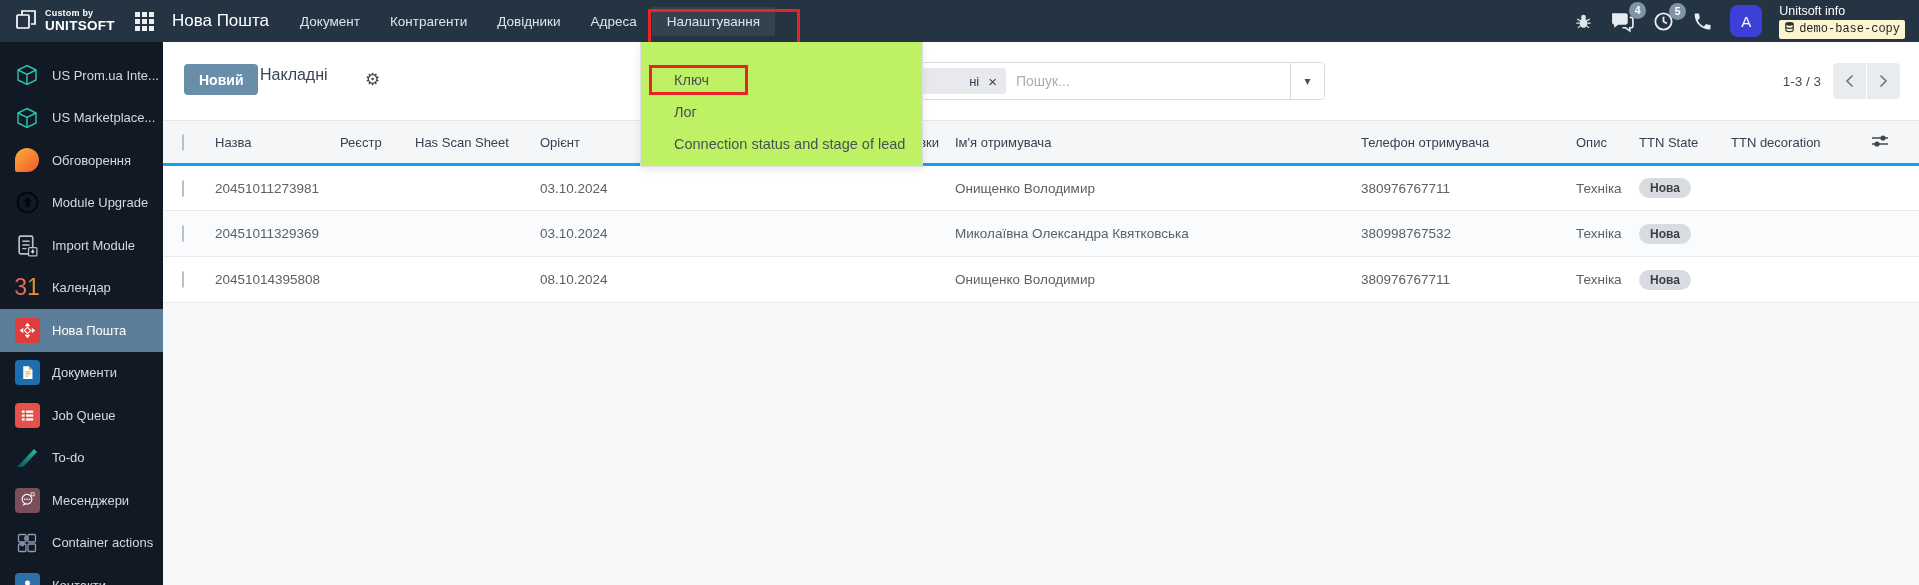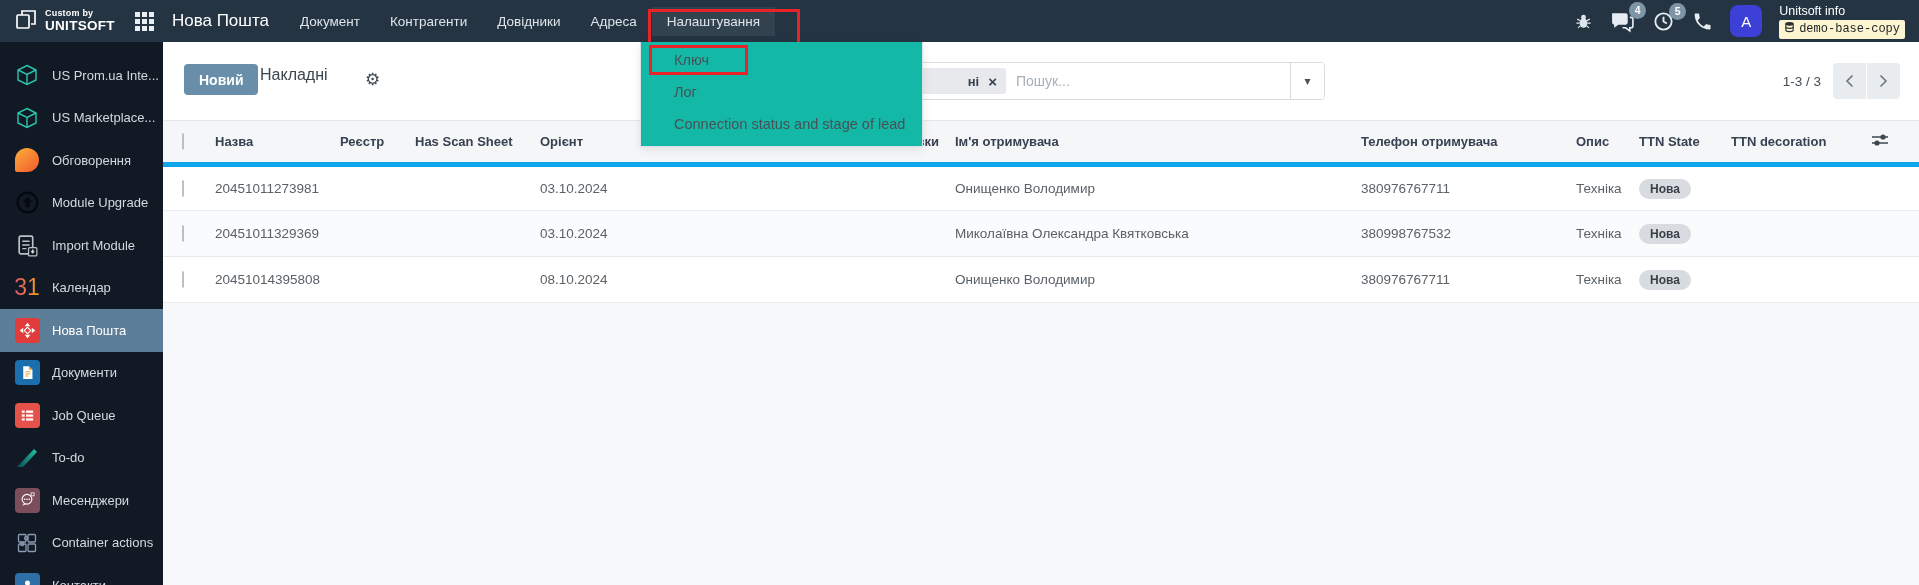--- a/index.html
+++ b/index.html
@@ -62,21 +62,21 @@
     background:#688eaa; color:#fff; font-size:14px; font-weight:700; border:none;
     border-radius:4px; cursor:pointer; font-family:"Liberation Sans",sans-serif; }
   .view-title { position:absolute; left:97px; top:24px; font-size:16px; color:#3b454f; }
   .gear { position:absolute; left:202px; top:27px; font-size:17px; color:#434b52; cursor:pointer; }
 
   .searchbar { position:absolute; left:480px; top:20px; width:682px; height:38px;
     border:1px solid #d8dce0; border-radius:4px; display:flex; align-items:center;
     background:#fff; }
   .facet { margin-left:270px; width:92px; height:26px; background:#e7e9ed; border-radius:3px;
     display:flex; align-items:center; justify-content:flex-end; gap:9px; padding-right:9px;
-    overflow:hidden;font-weight:bold; }
+    overflow:hidden; }
   .facet-val { font-size:13px; color:#374151; }
   .facet-x { font-size:15px; color:#374151; cursor:pointer; line-height:1; }
   .search-input { border:none; outline:none; margin-left:10px; font-size:14px; width:200px;
     background:transparent; font-family:Liberation Sans, sans-serif; color:#374151; }
   .search-input::placeholder { color:#a6afb9; }
   .caret-box { margin-left:auto; width:34px; height:36px; border-left:1px solid #d8dce0;
     display:flex; align-items:center; justify-content:center; cursor:pointer;
     color:#4a545e; font-size:12px; border-radius:0 3px 3px 0; background:#fff; }
 
   .pager { position:absolute; right:19px; top:21px; height:36px; display:flex;
@@ -85,40 +85,40 @@
   .pager-btns { display:flex; gap:1px; }
   .pbtn { width:33px; height:36px; background:#e9ecef; border:none; cursor:pointer;
     display:flex; align-items:center; justify-content:center; }
   .pbtn.prev { border-radius:4px 0 0 4px; }
   .pbtn.next { border-radius:0 4px 4px 0; }
 
   
   table.list { position:absolute; left:0; top:78px; width:1756px; border-collapse:collapse;
     table-layout:fixed; }
   .list thead tr { height:44px; background:#f5f6f8; }
-  .list th { font-size:13px; font-weight:700; color:#374151; text-align:left;
-    padding-left:8px; border-top:1px solid #e4e7ea; border-bottom:5px solid #0ea5e9;
+  .list th { font-size:13px; font-weight:400; color:#374151; text-align:left;
+    padding-left:8px; border-top:1px solid #e4e7ea; border-bottom:3px solid #0ea5e9;
     cursor:pointer; white-space:nowrap; overflow:hidden; }
   .list tbody tr { height:46px; background:#fff; cursor:pointer; }
   .list tbody tr.alt { background:#fafbfc; }
   .list td { font-size:13.5px; color:#5a6167; border-bottom:1px solid #e8ebee;
     padding-left:8px; white-space:nowrap; overflow:hidden; }
   .cb { width:17px; height:17px; border:1px solid #b9c0c8; border-radius:3px;
     background:#fff; margin-left:11px; cursor:pointer; }
   td.date-cell, th.th-date { padding-right:0; }
   td.date-cell { padding-right:48px; }
   .th-suffix { float:right; margin-right:8px; }
   .state-badge { display:inline-block; background:#d8dce1; border-radius:10px;
     padding:3px 11px; font-size:12px; font-weight:700; color:#3a4047; }
   .th-opt { text-align:right; padding-right:10px; }
 
   
   .dropdown { position:absolute; left:640px; top:42px; width:283px; z-index:60;
-    background:#14b8a6; border:1px solid #dcdfe3; border-top:none;
-    box-shadow:0 3px 8px rgba(0,0,0,.09); padding:2px 0 6px 0; }
+    background:#bef264; border:1px solid #dcdfe3; border-top:none;
+    box-shadow:0 3px 8px rgba(0,0,0,.09); padding:22px 0 6px 0; }
   .ditem { position:relative; height:32px; line-height:32px; padding-left:33px;
     font-size:14.5px; color:#4a5056; cursor:pointer; white-space:nowrap; }
   .annot-box2 { position:absolute; left:8px; top:1px; width:99px; height:30px;
     border:3px solid #e82429; pointer-events:none; }
 </style>
 </head>
 <body>
 
 <header class="topbar">
   <div class="logo">

